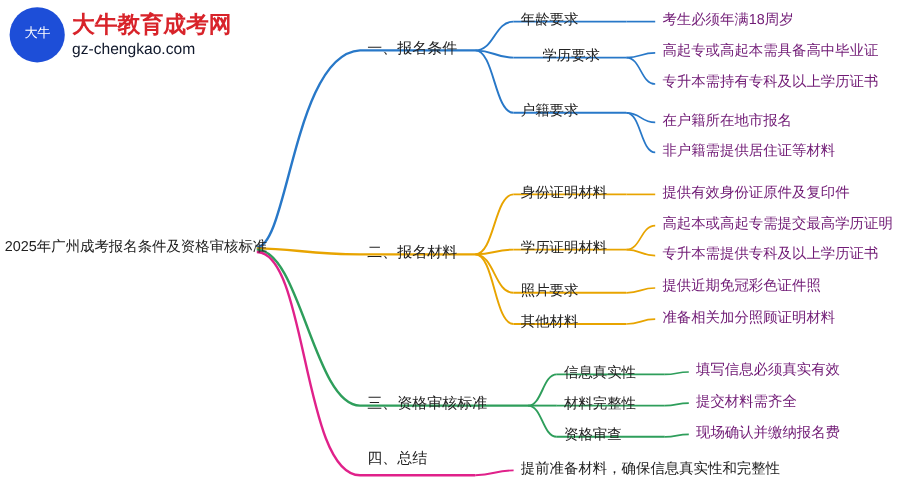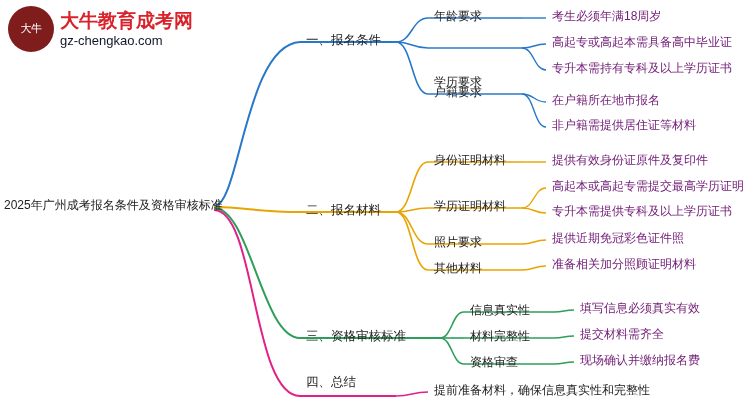--- a/index.html
+++ b/index.html
@@ -31,21 +31,21 @@
     width: 190px;
     height: 50px;
   }
   .logo-mark {
     position: absolute;
     left: 0;
     top: 0;
     width: 46px;
     height: 46px;
     border-radius: 50%;
-    background: #7f1d1d;
+    background: #1d4ed8;
     color: #ffffff;
     display: flex;
     align-items: center;
     justify-content: center;
     font-size: 11px;
     line-height: 1.05;
     text-align: center;
     font-family: "Liberation Serif", serif;
     letter-spacing: -0.5px;
   }
@@ -163,21 +163,21 @@
     <div class="logo-sub">gz-chengkao.com</div>
   </div>
 
   <div class="node node-root">2025年广州成考报名条件及资格审核标准</div>
 
   <div class="node node-l1" style="left:302px; top:30px;">一、报名条件</div>
 
   <div class="node node-l2" style="left:430px; top:6px;">年龄要求</div>
   <div class="node node-l3" style="left:548px; top:6px;">考生必须年满18周岁</div>
 
-  <div class="node node-l2" style="left:430px; top:36px;margin-top:36px;">学历要求</div>
+  <div class="node node-l2" style="left:448px; top:36px;">学历要求</div>
   <div class="node node-l3" style="left:548px; top:32px;">高起专或高起本需具备高中毕业证</div>
   <div class="node node-l3" style="left:548px; top:58px;">专升本需持有专科及以上学历证书</div>
 
   <div class="node node-l2" style="left:430px; top:82px;">户籍要求</div>
   <div class="node node-l3" style="left:548px; top:90px;">在户籍所在地市报名</div>
   <div class="node node-l3" style="left:548px; top:115px;">非户籍需提供居住证等材料</div>
 
   <div class="node node-l1" style="left:302px; top:200px;">二、报名材料</div>
 
   <div class="node node-l2" style="left:430px; top:150px;">身份证明材料</div>

